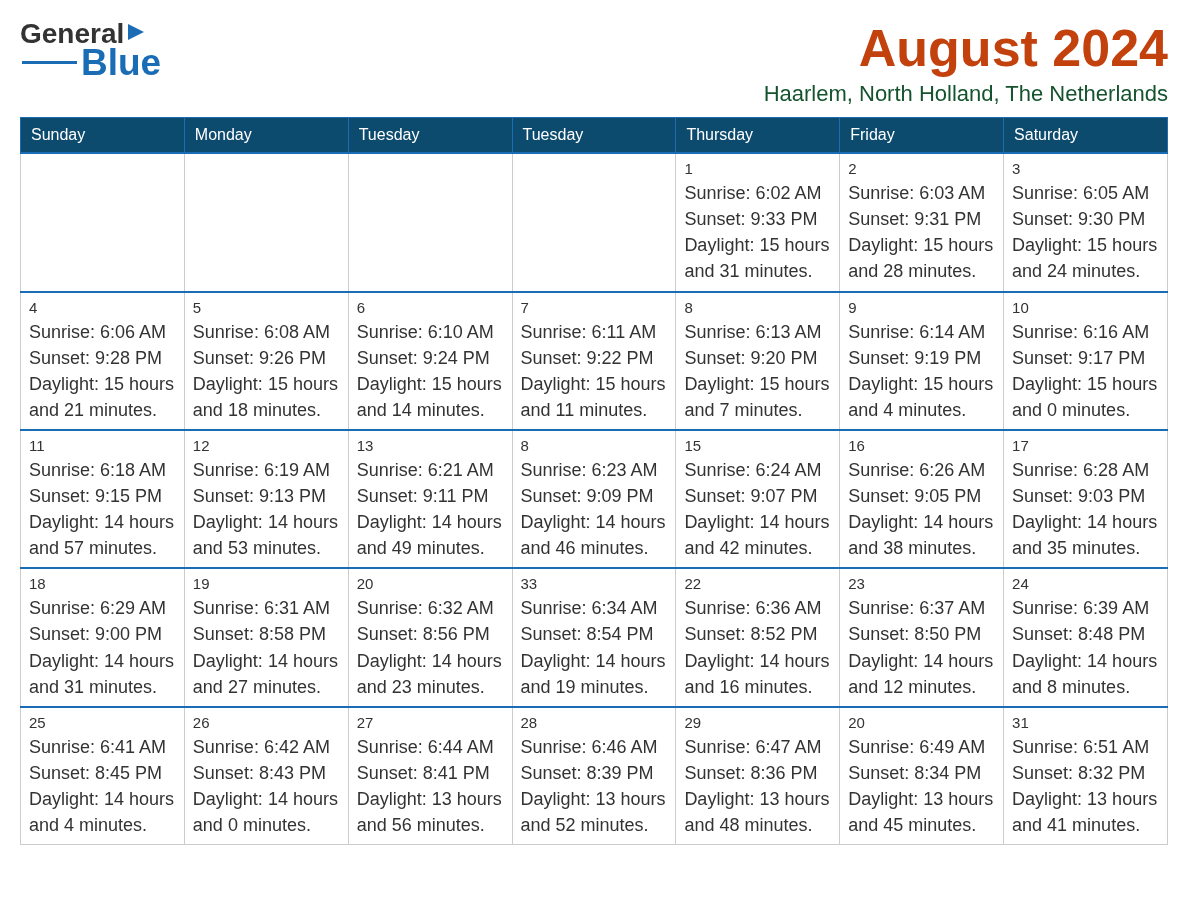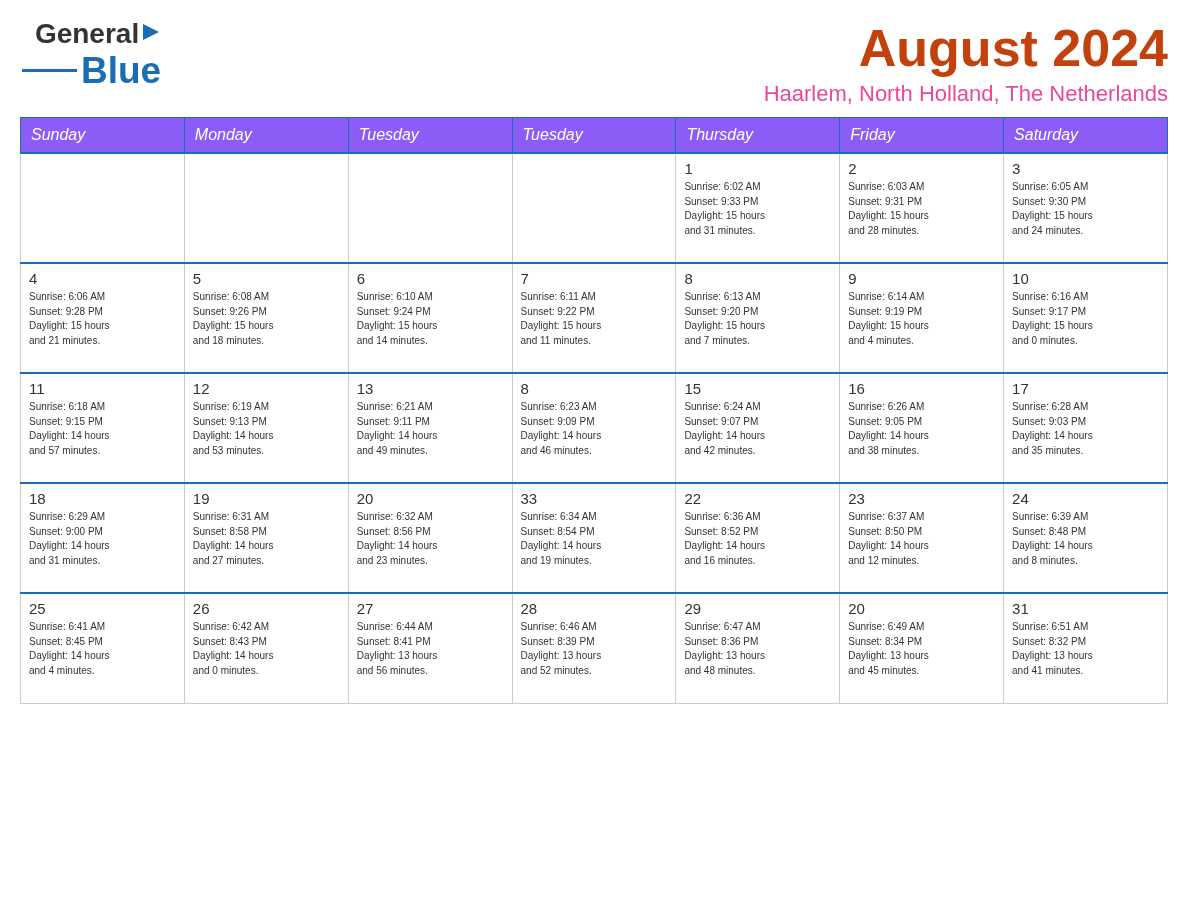--- a/index.html
+++ b/index.html
@@ -13,57 +13,55 @@
     }
     .header {
       display: flex;
       justify-content: space-between;
       align-items: flex-start;
       margin-bottom: 10px;
     }
     .logo {
       display: flex;
       flex-direction: column;
-      align-items: flex-end;
-      gap: 8px;
+      align-items: flex-start;
     }
     .logo-text {
       font-size: 28px;
       font-weight: bold;
       color: #333;
       line-height: 1;
     }
     .title-block {
       text-align: right;
     }
     .month-title {
       font-size: 52px;
       font-weight: bold;
       color: #c2410c;
       line-height: 1.1;
     }
     .location-title {
       font-size: 22px;
-      color: #ec4899;
+      color: #14532d;
       margin-top: 4px;
     }
     .calendar {
       width: 100%;
       border-collapse: collapse;
       margin-top: 8px;
     }
     .calendar th {
-      background: #8b5cf6;
+      background: #0c4a6e;
       color: #fff;
       font-size: 16px;
       font-weight: normal;
       padding: 8px 10px;
       text-align: left;
       border: 1px solid #1a6db5;
-      font-style: italic;
     }
     .calendar td {
       vertical-align: top;
       border: 1px solid #ccc;
       border-top: 2px solid #1a6db5;
       padding: 6px 8px;
       width: 14.28%;
       height: 110px;
       font-size: 13px;
       color: #333;
@@ -72,21 +70,21 @@
       border-top: 2px solid #1a6db5;
       background: #fff;
     }
     .day-number {
       font-size: 15px;
       font-weight: normal;
       margin-bottom: 3px;
       color: #333;
     }
     .day-info {
-      font-size: 10px;
+      font-size: 18px;
       line-height: 1.45;
       color: #333;
     }
   </style>
 </head>
 <body>
 
 <div class="header">
   <div class="logo">
     <div style="display:flex; align-items:center;">

